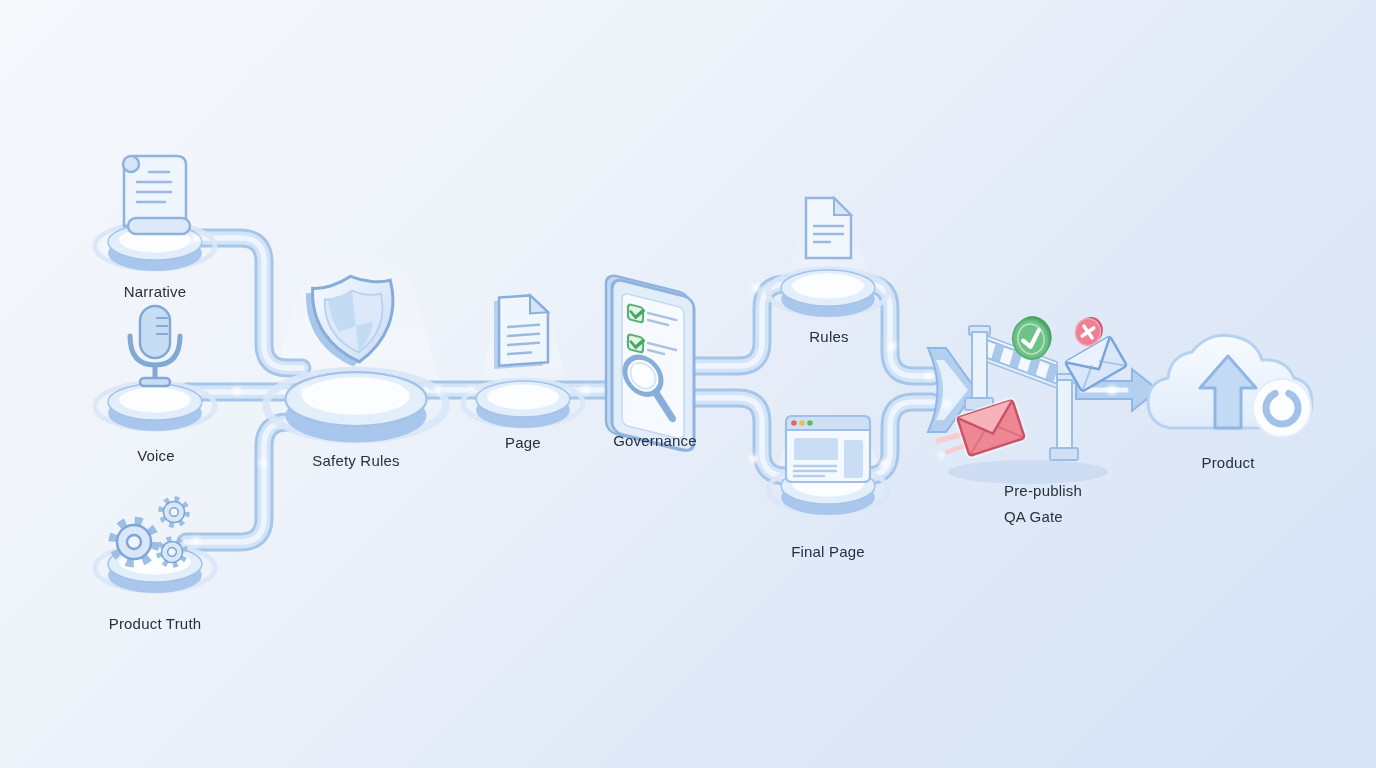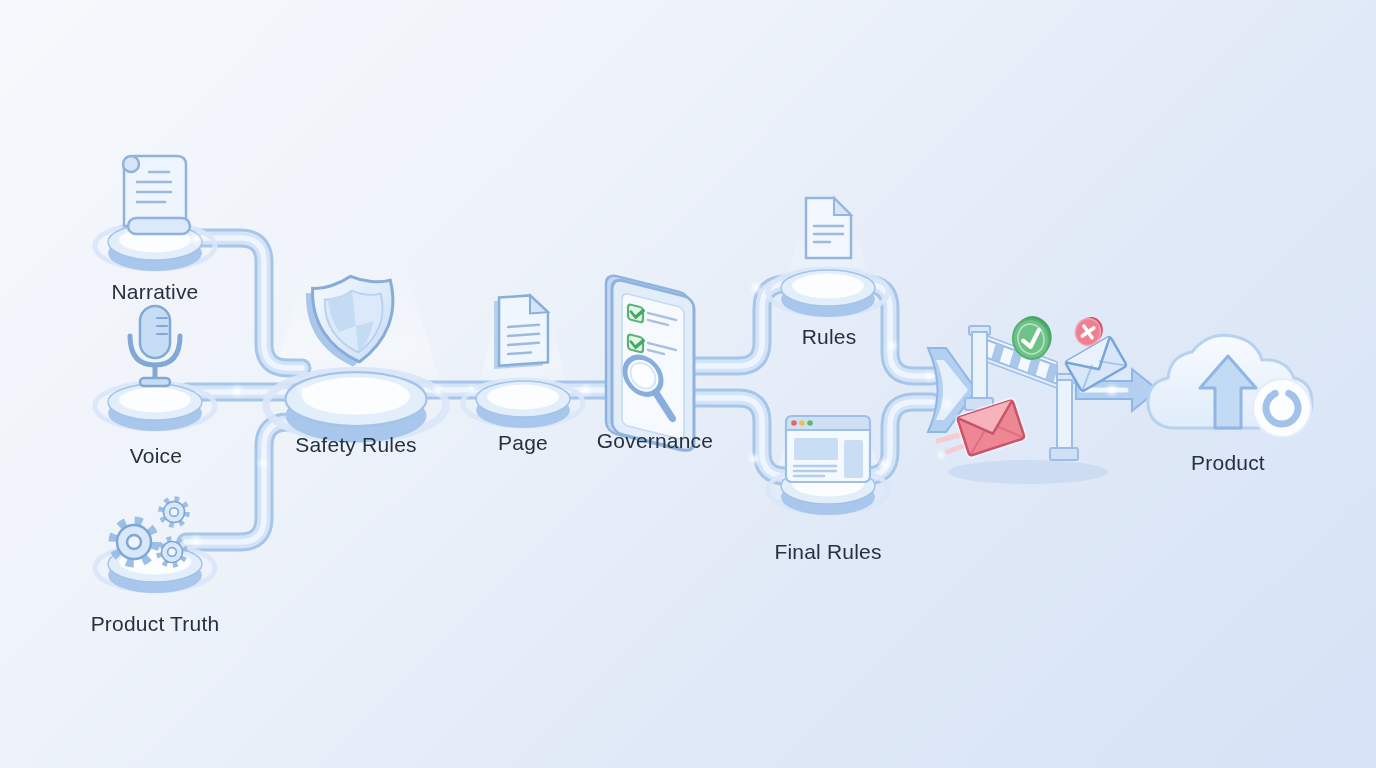--- a/index.html
+++ b/index.html
@@ -7,21 +7,21 @@
     position:relative;width:1376px;height:768px;overflow:hidden;
     background:linear-gradient(135deg,#f6f8fc 0%,#eef3fa 35%,#e0e9f7 65%,#d6e3f6 100%);
     font-family:"Liberation Sans",sans-serif;
   }
   svg{position:absolute;left:0;top:0;}
   .pipe-outer use{stroke:#a6c6e9;stroke-width:19;fill:none;stroke-linecap:round;}
   .pipe-inner use{stroke:#d3e4f7;stroke-width:13;fill:none;stroke-linecap:round;}
   .pipe-core  use{stroke:#eff6fe;stroke-width:5.5;fill:none;stroke-linecap:round;opacity:.95;}
   .lbl{
     position:absolute;transform:translateX(-50%);
-    font-size:21px;color:#26303f;white-space:nowrap;letter-spacing:.2px;
+    font-size:15px;color:#26303f;white-space:nowrap;letter-spacing:.2px;
     text-align:left;line-height:26px;
   }
 </style>
 </head>
 <body>
 
 <div class="stage">
 <svg width="1376" height="768" viewBox="0 0 1376 768">
   <defs>
     <linearGradient id="beamV" x1="0" y1="0" x2="0" y2="1">
@@ -298,19 +298,23 @@
     <circle cx="947" cy="404" r="3.5" filter="url(#blurS)"></circle>
     <circle cx="1112" cy="390" r="4.5" filter="url(#blurS)"></circle>
         <circle cx="1112" cy="390" r="1.8"></circle>
     <circle cx="941" cy="455" r="3" filter="url(#blurS)"></circle>
   </g>
 </svg>
 
 <div class="lbl" style="left:155px;top:279px">Narrative</div>
 <div class="lbl" style="left:156px;top:443px">Voice</div>
 <div class="lbl" style="left:155px;top:611px">Product Truth</div>
-<div class="lbl" style="left:356px;top:432px">Safety Rules</div>
+<div class="lbl" style="left:356px;top:448px">Safety Rules</div>
 <div class="lbl" style="left:523px;top:430px">Page</div>
 <div class="lbl" style="left:655px;top:428px">Governance</div>
 <div class="lbl" style="left:829px;top:324px">Rules</div>
-<div class="lbl" style="left:828px;top:539px">Final Rules</div>
+<div class="lbl" style="left:828px;top:539px">Final Page</div>
+<div class="lbl" style="left:1043px;top:478px">
+  <span style="display:block">Pre-publish</span>
+  <span style="display:block">QA Gate</span>
+</div>
 <div class="lbl" style="left:1228px;top:450px">Product</div>
 </div>
 
 </body></html>

